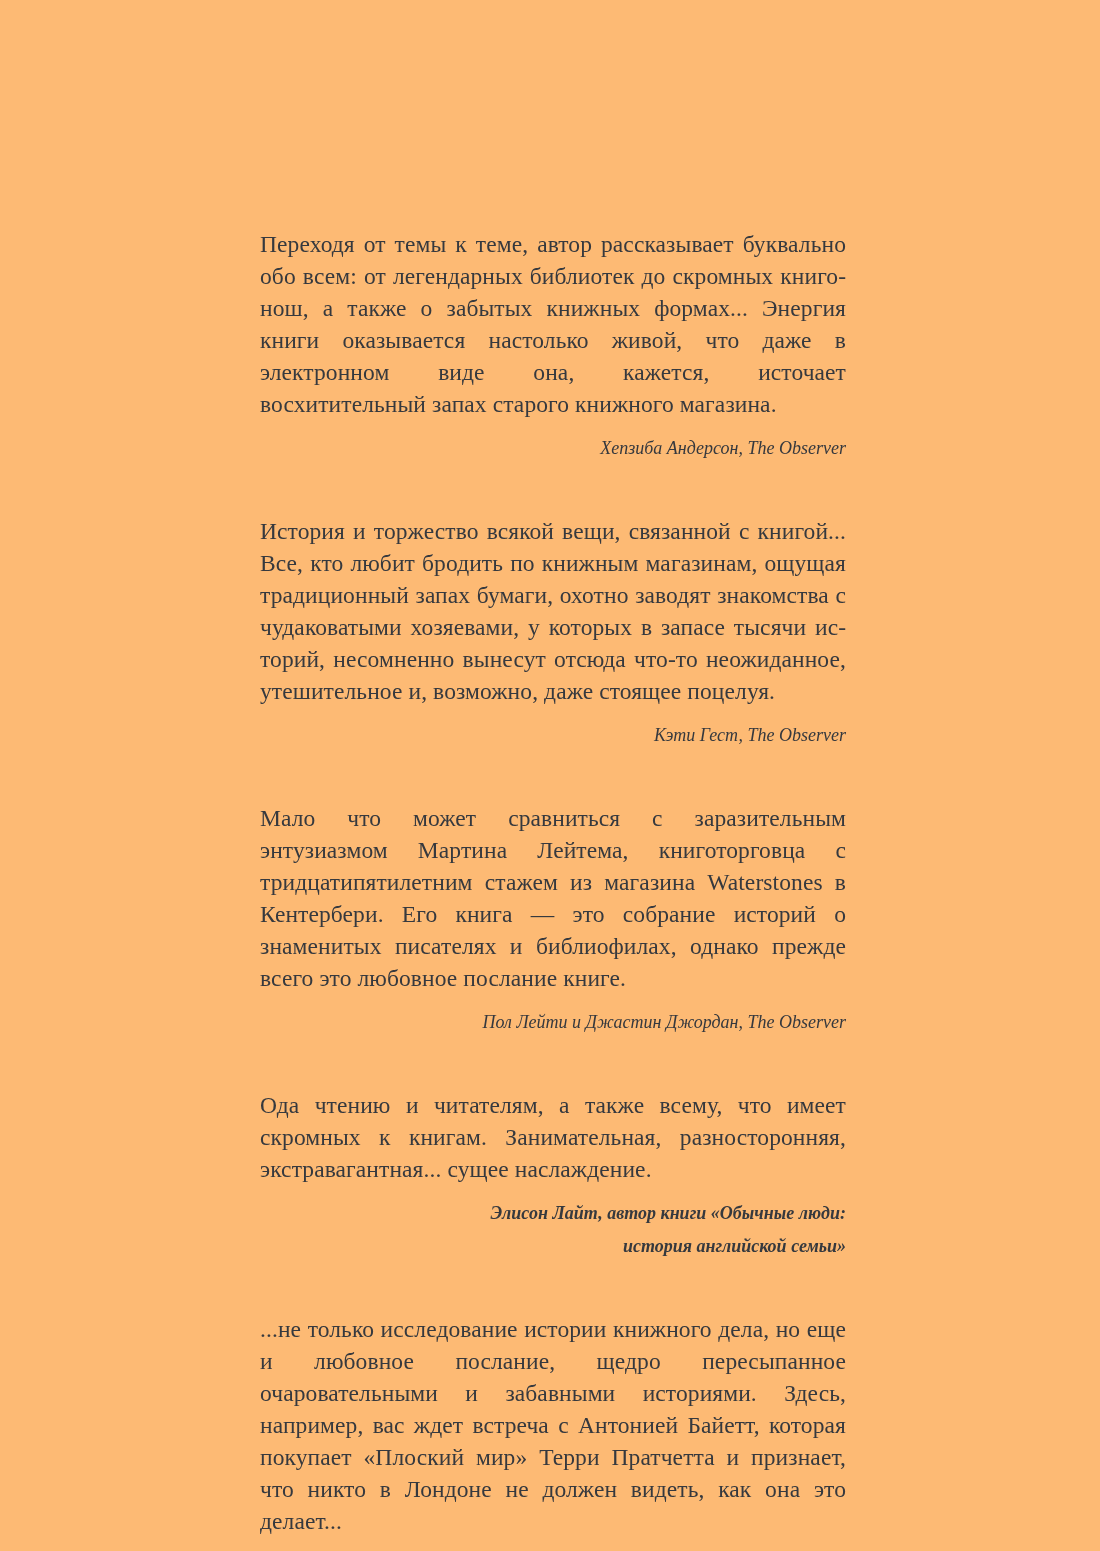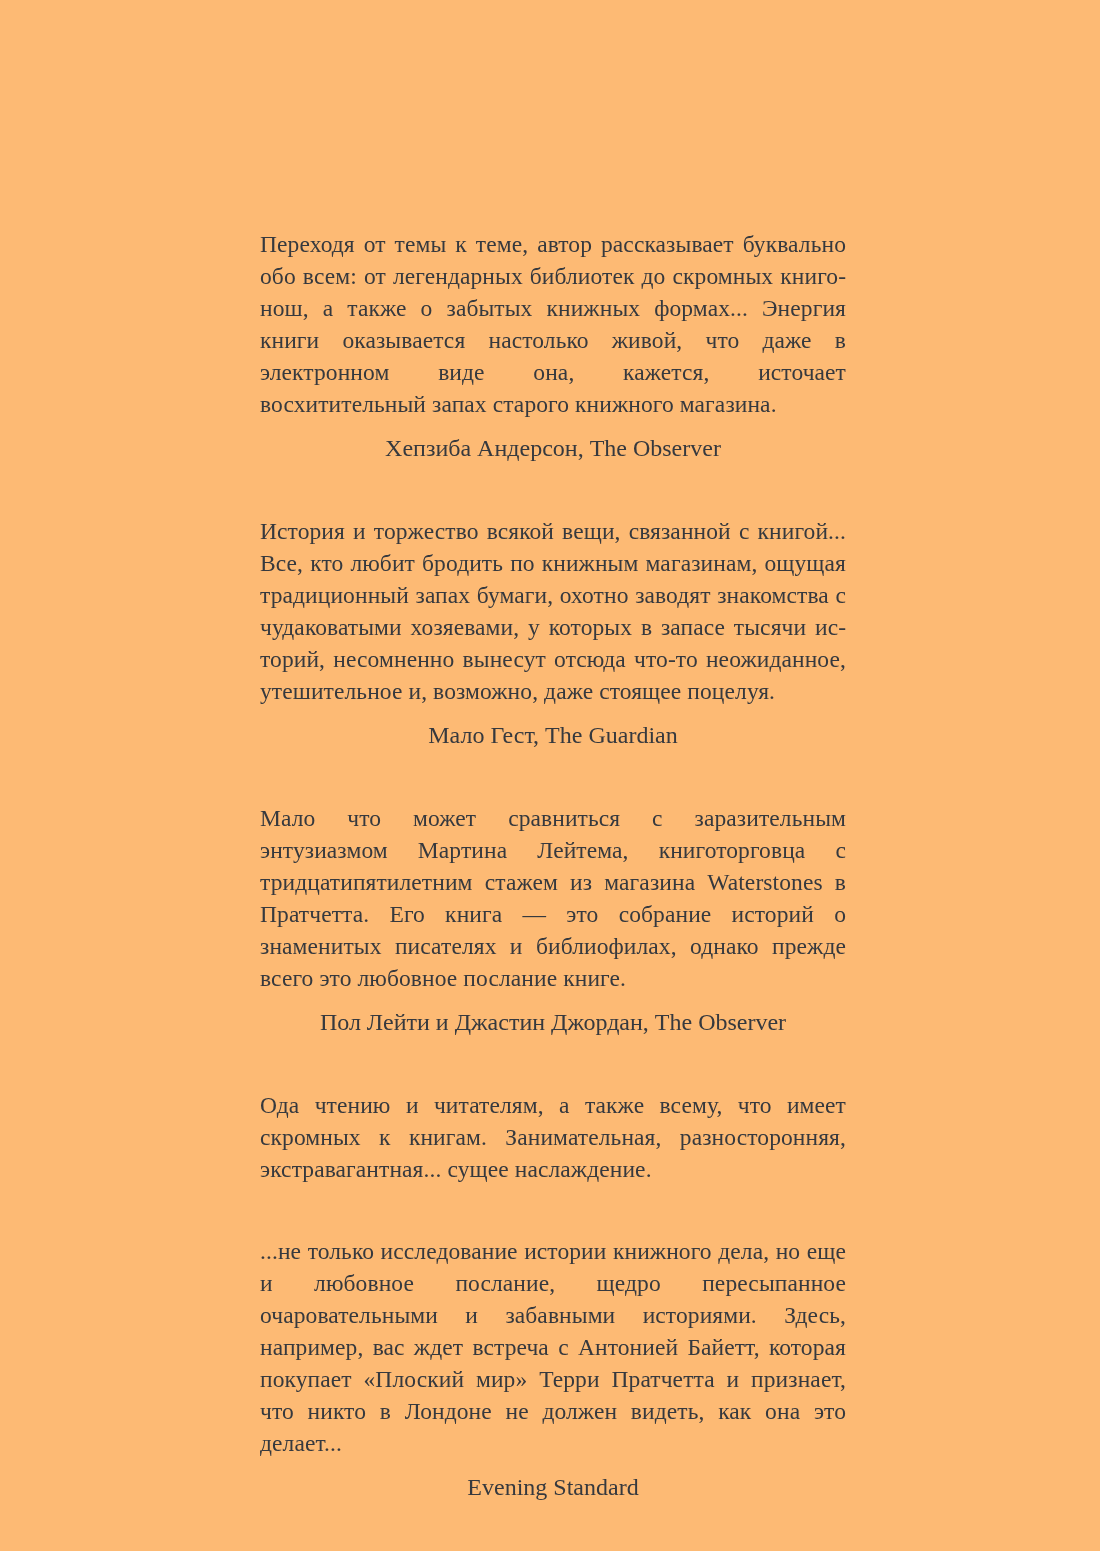--- a/index.html
+++ b/index.html
@@ -35,52 +35,55 @@
     margin: 0;
     font-size: 23.5px;
     line-height: 32px;
     text-align: justify;
     hyphens: manual;
     -webkit-hyphens: manual;
     letter-spacing: 0.1px;
   }
   .quote-attribution {
     margin: 12px 0 0 0;
-    font-size: 24px;
+    font-size: 18px;
     line-height: 33px;
-    text-align: center;
+    font-style: italic;
+    text-align: right;
     white-space: pre-line;
   }
   .quote-attribution.bold {
     font-weight: bold;
   }
 </style>
 </head>
 <body style="background: rgb(255, 255, 255);">
 
 <div class="page">
   <div class="text-column" style="color: rgb(54, 57, 62);">
 
     <figure class="quote">
       <p class="quote-text">Переходя от темы к теме, автор рассказывает буквально обо всем: от легендарных библиотек до скромных книго­нош, а также о забытых книжных формах... Энергия книги оказывается настолько живой, что даже в электронном виде она, кажется, источает восхитительный запах старого книжного магазина.</p>
       <figcaption class="quote-attribution">Хепзиба Андерсон, The Observer</figcaption>
     </figure>
 
     <figure class="quote">
       <p class="quote-text">История и торжество всякой вещи, связанной с книгой... Все, кто любит бродить по книжным магазинам, ощущая традиционный запах бумаги, охотно заводят знакомства с чудаковатыми хозяевами, у которых в запасе тысячи ис­торий, несомненно вынесут отсюда что-то неожиданное, утешительное и, возможно, даже стоящее поцелуя.</p>
-      <figcaption class="quote-attribution">Мало Гест, The Guardian</figcaption>
+      <figcaption class="quote-attribution">Кэти Гест, The Observer</figcaption>
     </figure>
 
     <figure class="quote">
-      <p class="quote-text">Мало что может сравниться с заразительным энтузиазмом Мартина Лейтема, книготорговца с тридцатипятилетним стажем из магазина Waterstones в Пратчетта. Его книга — это собрание историй о знаменитых писателях и библиофилах, однако прежде всего это любовное послание книге.</p>
+      <p class="quote-text">Мало что может сравниться с заразительным энтузиазмом Мартина Лейтема, книготорговца с тридцатипятилетним стажем из магазина Waterstones в Кентербери. Его книга — это собрание историй о знаменитых писателях и библиофилах, однако прежде всего это любовное послание книге.</p>
       <figcaption class="quote-attribution">Пол Лейти и Джастин Джордан, The Observer</figcaption>
     </figure>
 
     <figure class="quote">
       <p class="quote-text">Ода чтению и читателям, а также всему, что имеет скромных к книгам. Занимательная, разносторонняя, экстравагантная... сущее наслаждение.</p>
+      <figcaption class="quote-attribution bold">Элисон Лайт, автор книги «Обычные люди:
+история английской семьи»</figcaption>
     </figure>
 
     <figure class="quote">
       <p class="quote-text">...не только исследование истории книжного дела, но еще и любовное послание, щедро пересыпанное очаровательными и забавными историями. Здесь, например, вас ждет встреча с Антонией Байетт, которая покупает «Плоский мир» Терри Пратчетта и признает, что никто в Лондоне не должен видеть, как она это делает...</p>
       <figcaption class="quote-attribution">Evening Standard</figcaption>
     </figure>
 
   </div>
 </div>
 

